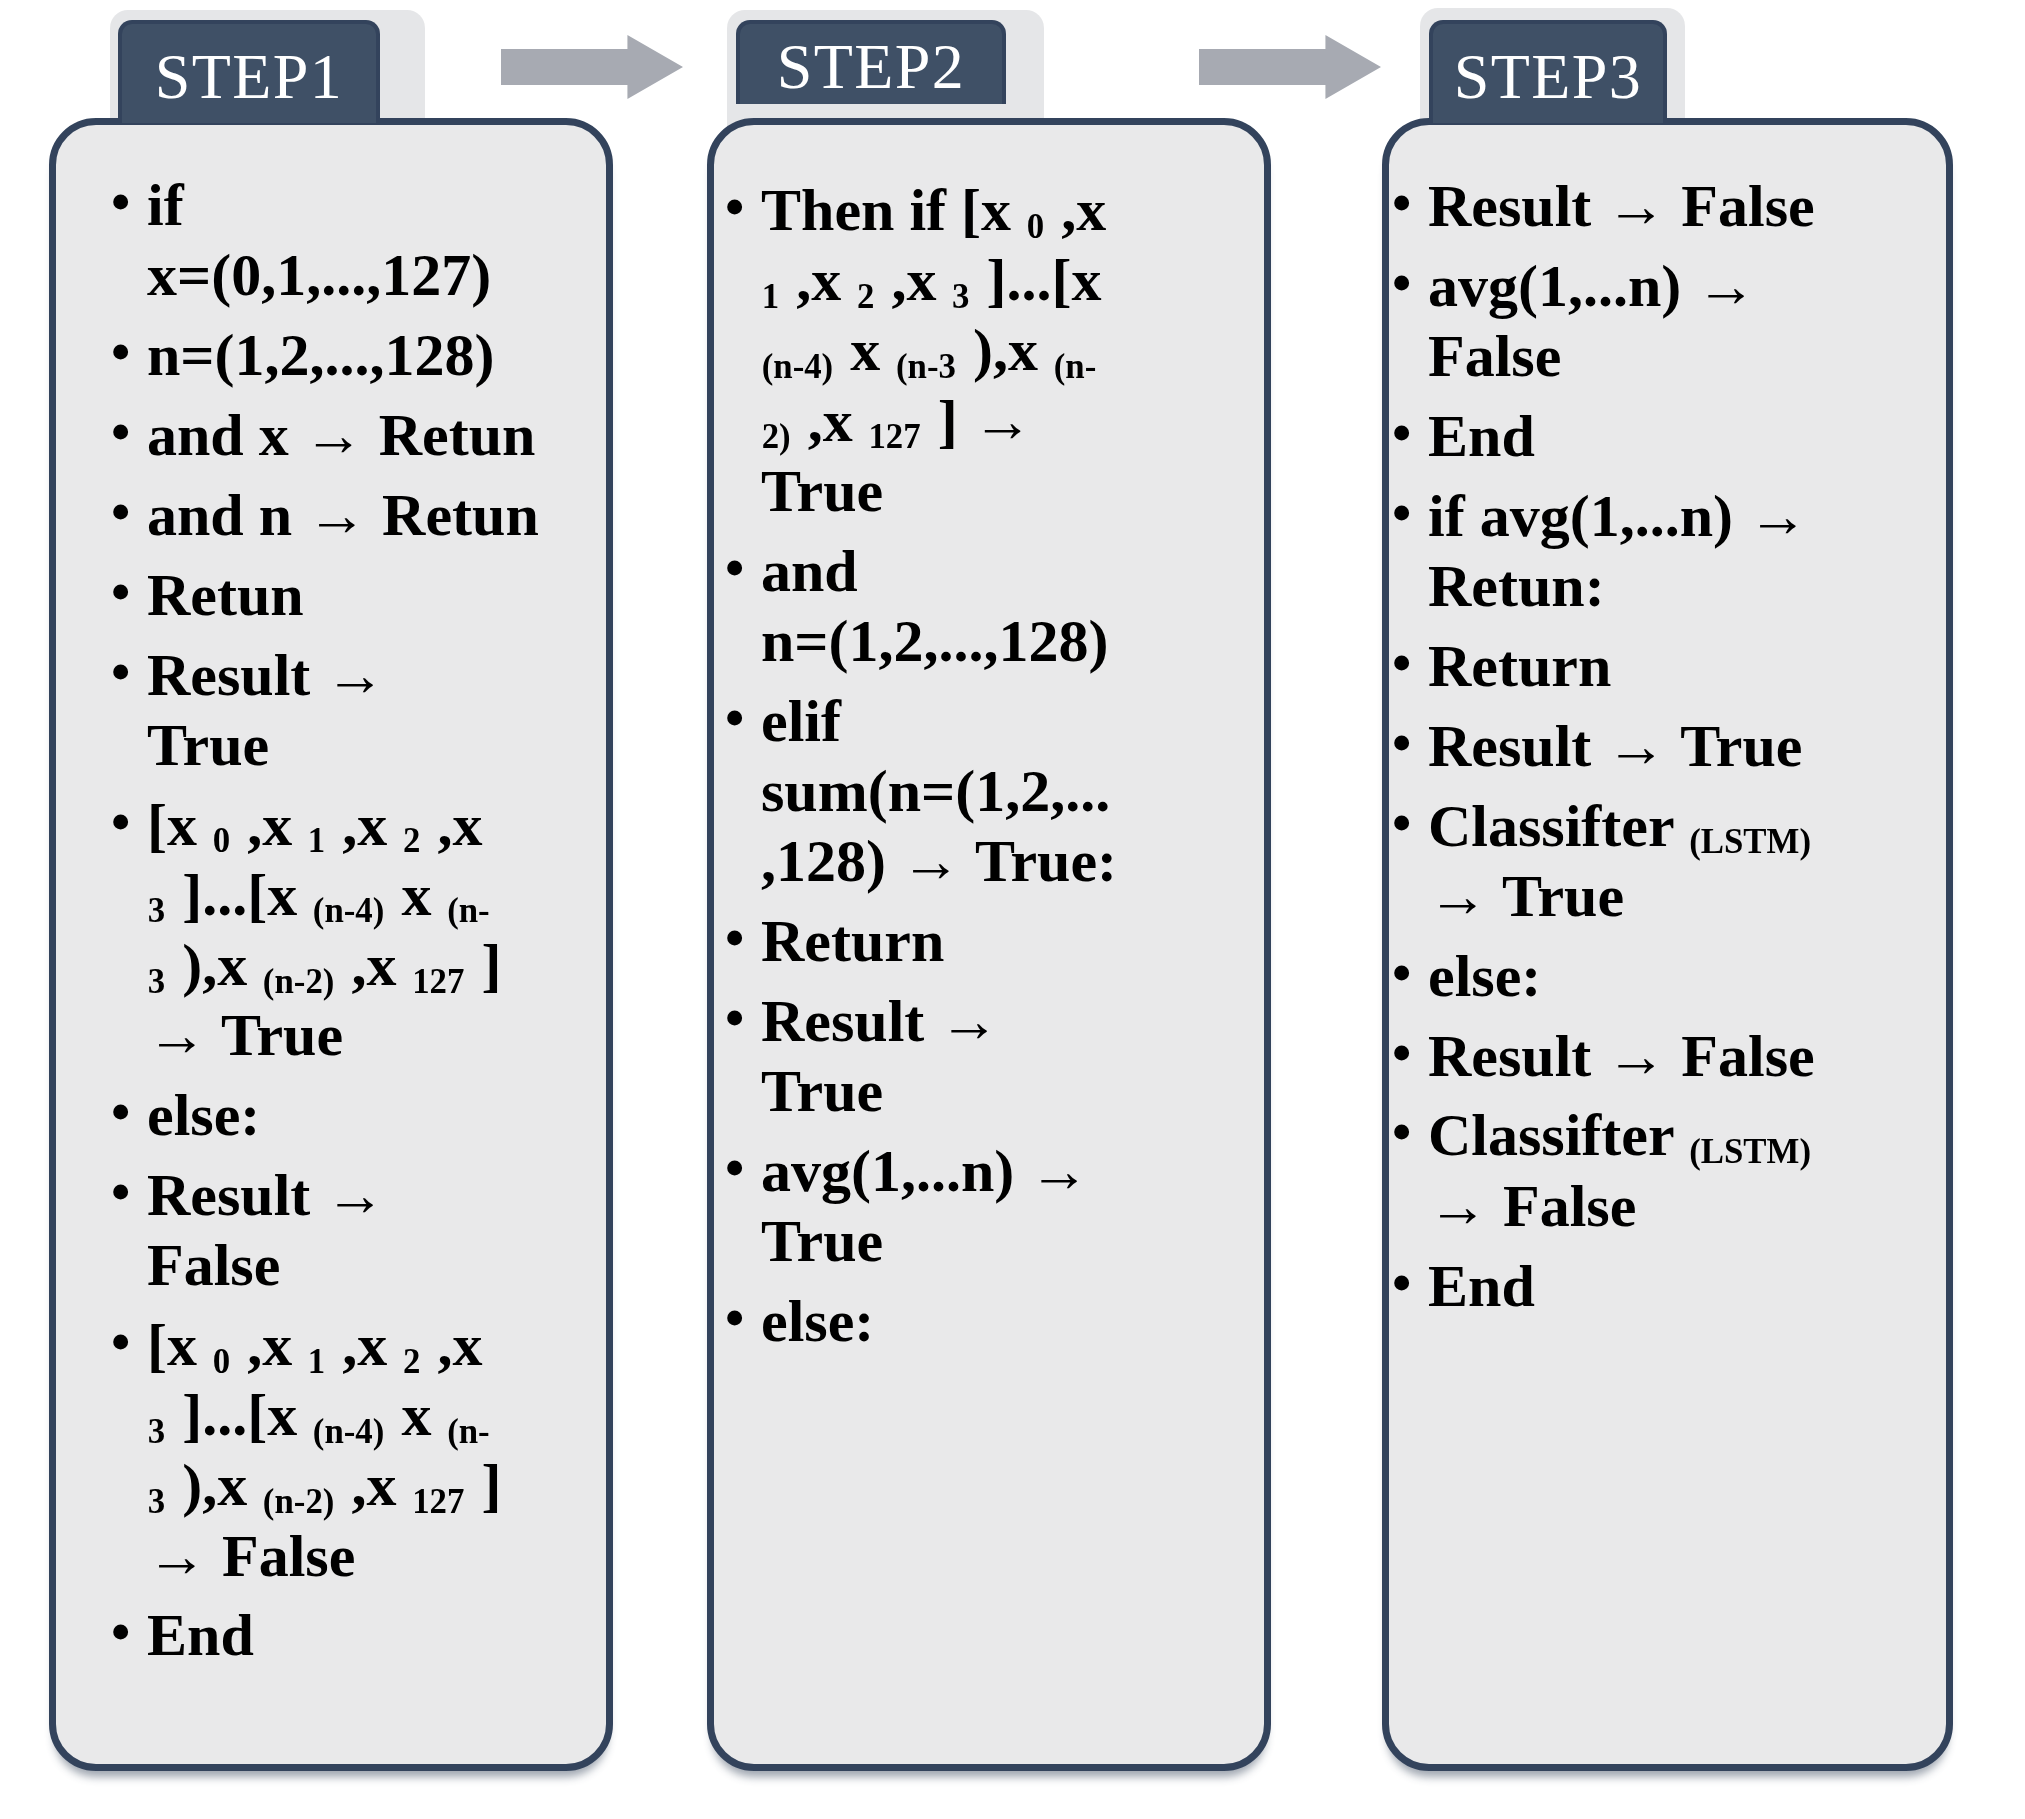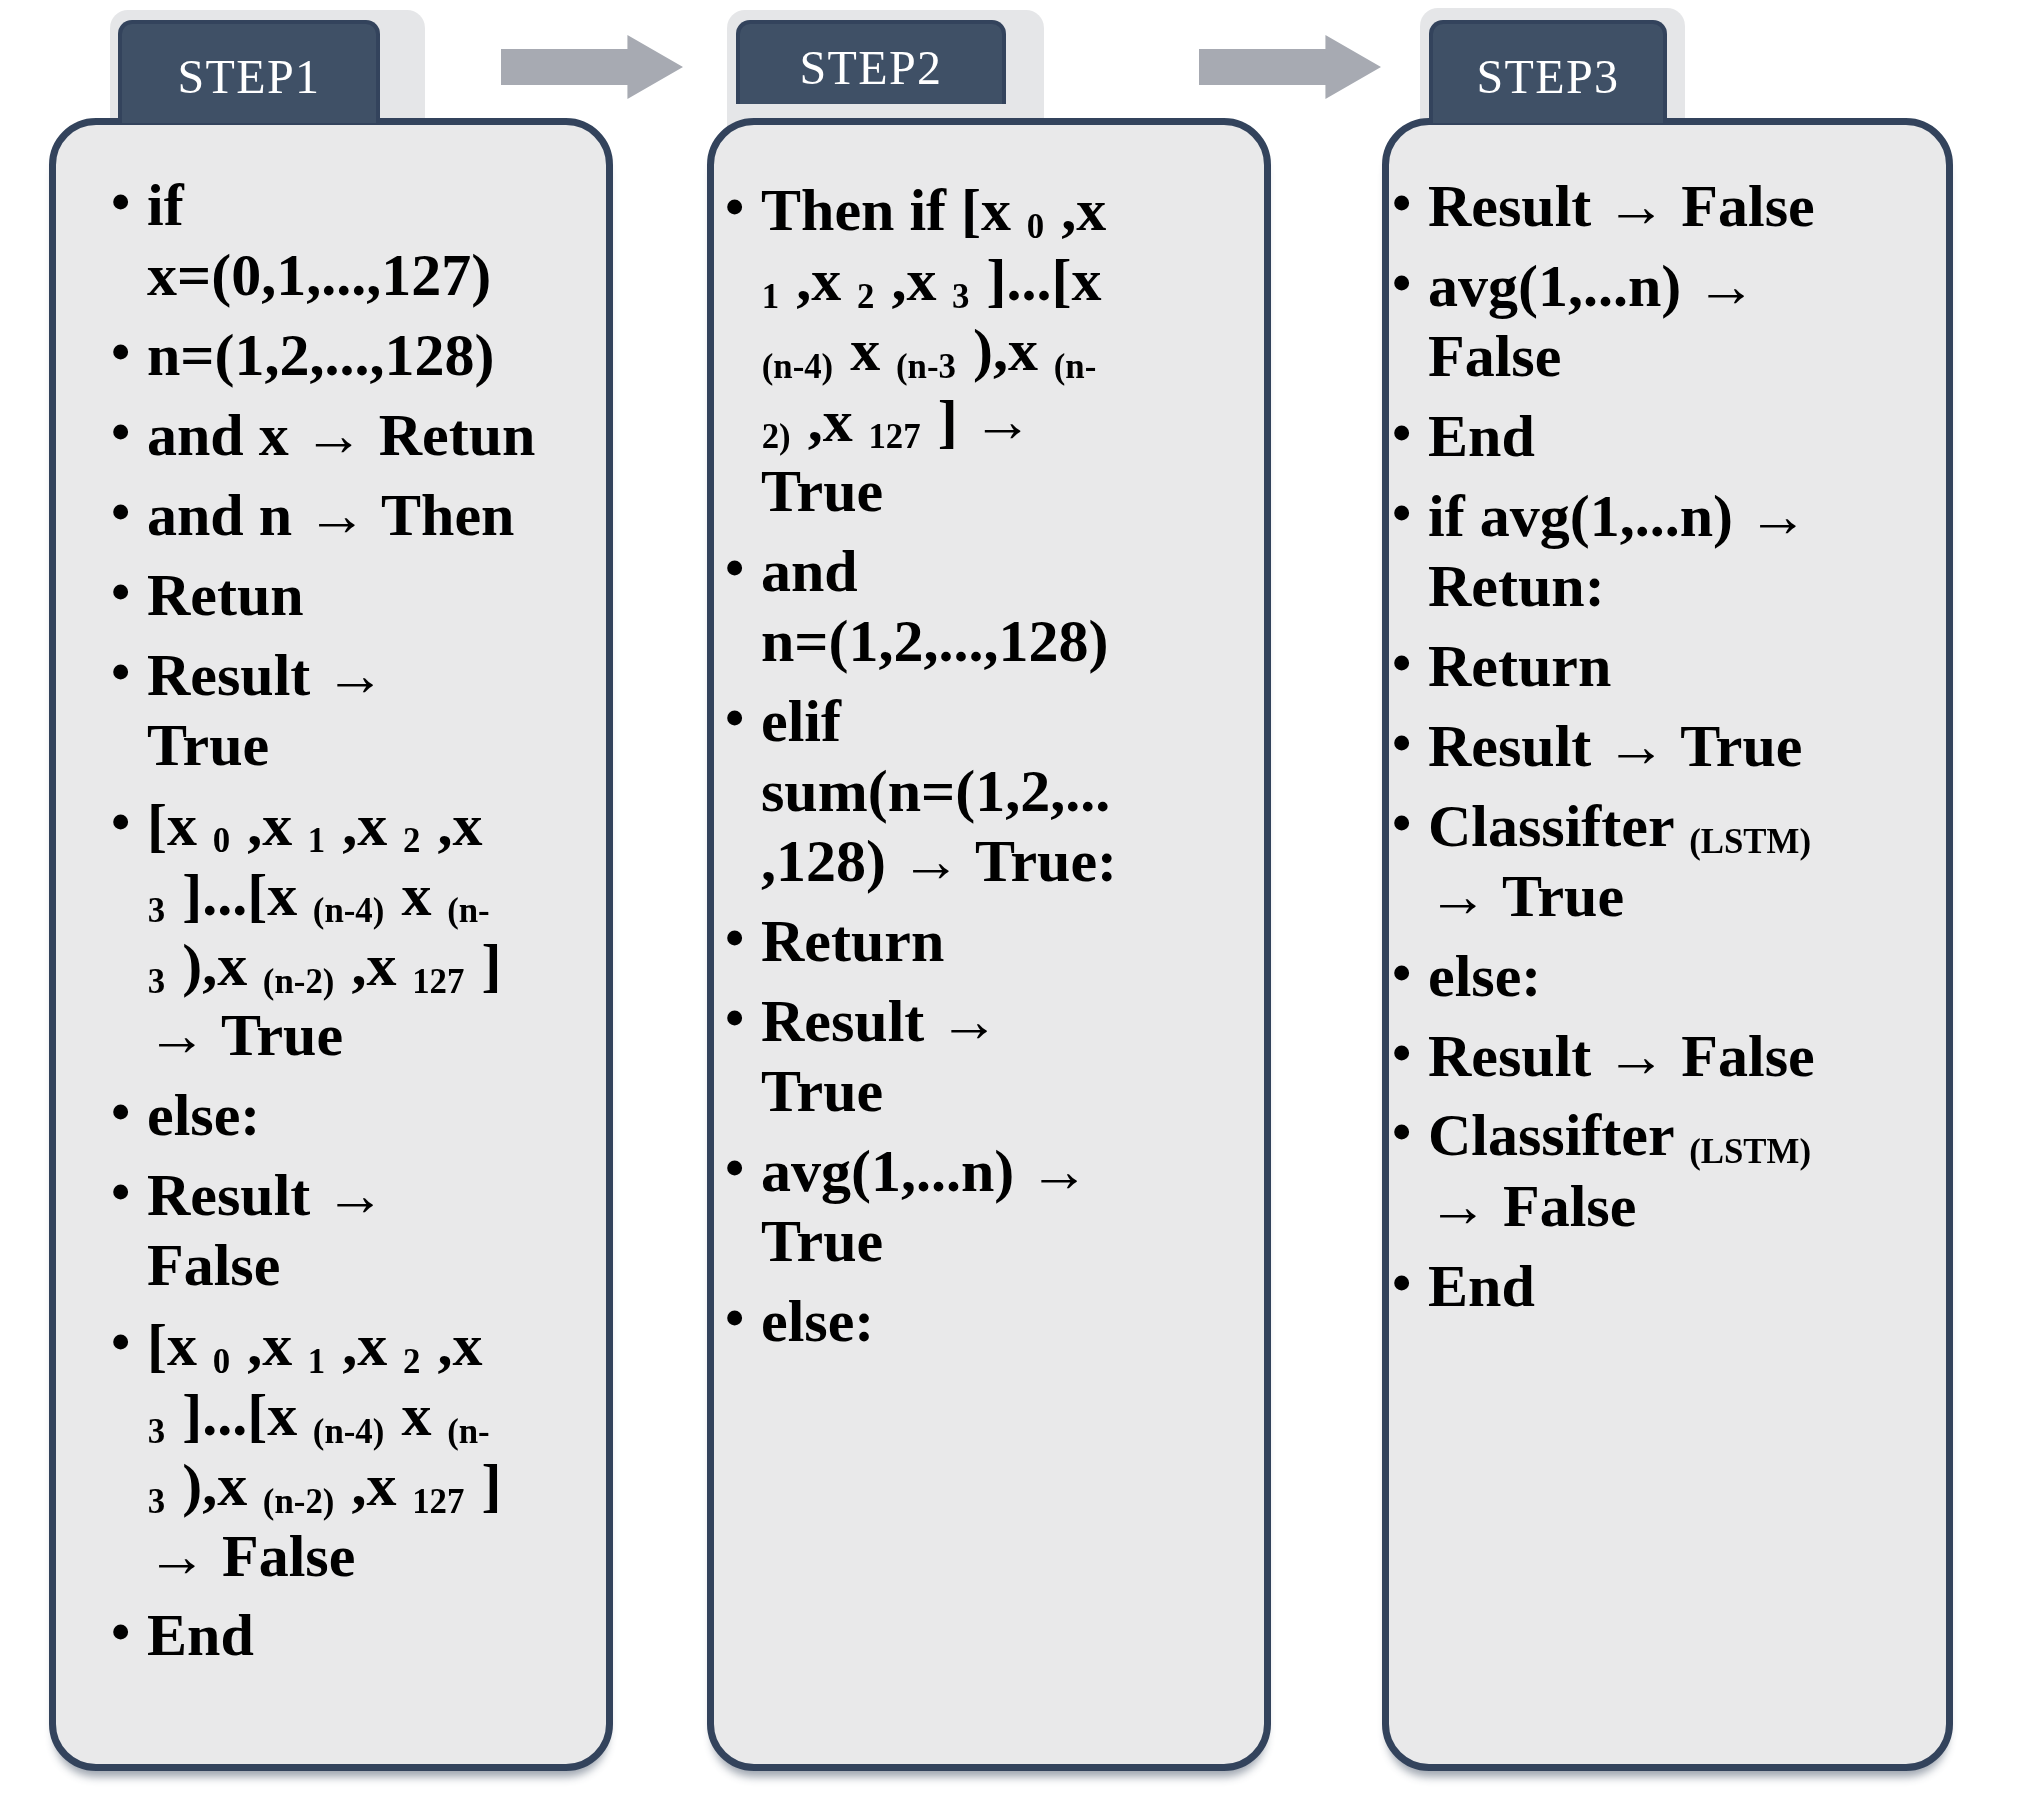--- a/index.html
+++ b/index.html
@@ -44,21 +44,21 @@
     border-bottom:none;
     border-radius:14px 14px 0 0;
     box-sizing:border-box;
     display:flex; align-items:center; justify-content:center;
   }
   .tab.t1{left:118px;  top:19.5px; width:262px; height:103px;}
   .tab.t2{left:736px; top:19.5px; width:270px; height:84px;}
   .tab.t3{left:1429px; top:19.5px; width:238px; height:103px;}
   .tab .tab-label{
     color:#ffffff;
-    font-size:48px;
+    font-size:64px;
     letter-spacing:1.4px;
     padding-top:7px;
   }
 
   
   ul.items{
     list-style:none;
     margin:0;
     box-sizing:border-box;
   }
@@ -98,21 +98,21 @@
 
 <div class="canvas">
 
   <div class="ghost g1"></div>
   <div class="box b1">
     <ul class="items u1">
         <li><span>if
 x=(0,1,...,127)</span></li>
         <li><span>n=(1,2,...,128)</span></li>
         <li><span>and x → Retun</span></li>
-        <li><span>and n → Then</span></li>
+        <li><span>and n → Retun</span></li>
         <li><span>Retun</span></li>
         <li><span>Result →
 True</span></li>
         <li><span>[x </span><sub>0</sub><span> ,x </span><sub>1</sub><span> ,x </span><sub>2</sub><span> ,x
 </span><sub>3</sub><span> ]...[x </span><sub>(n-4)</sub><span> x </span><sub>(n-</sub><span>
 </span><sub>3</sub><span> ),x </span><sub>(n-2)</sub><span> ,x </span><sub>127</sub><span> ]
 → True</span></li>
         <li><span>else:</span></li>
         <li><span>Result →
 False</span></li>

